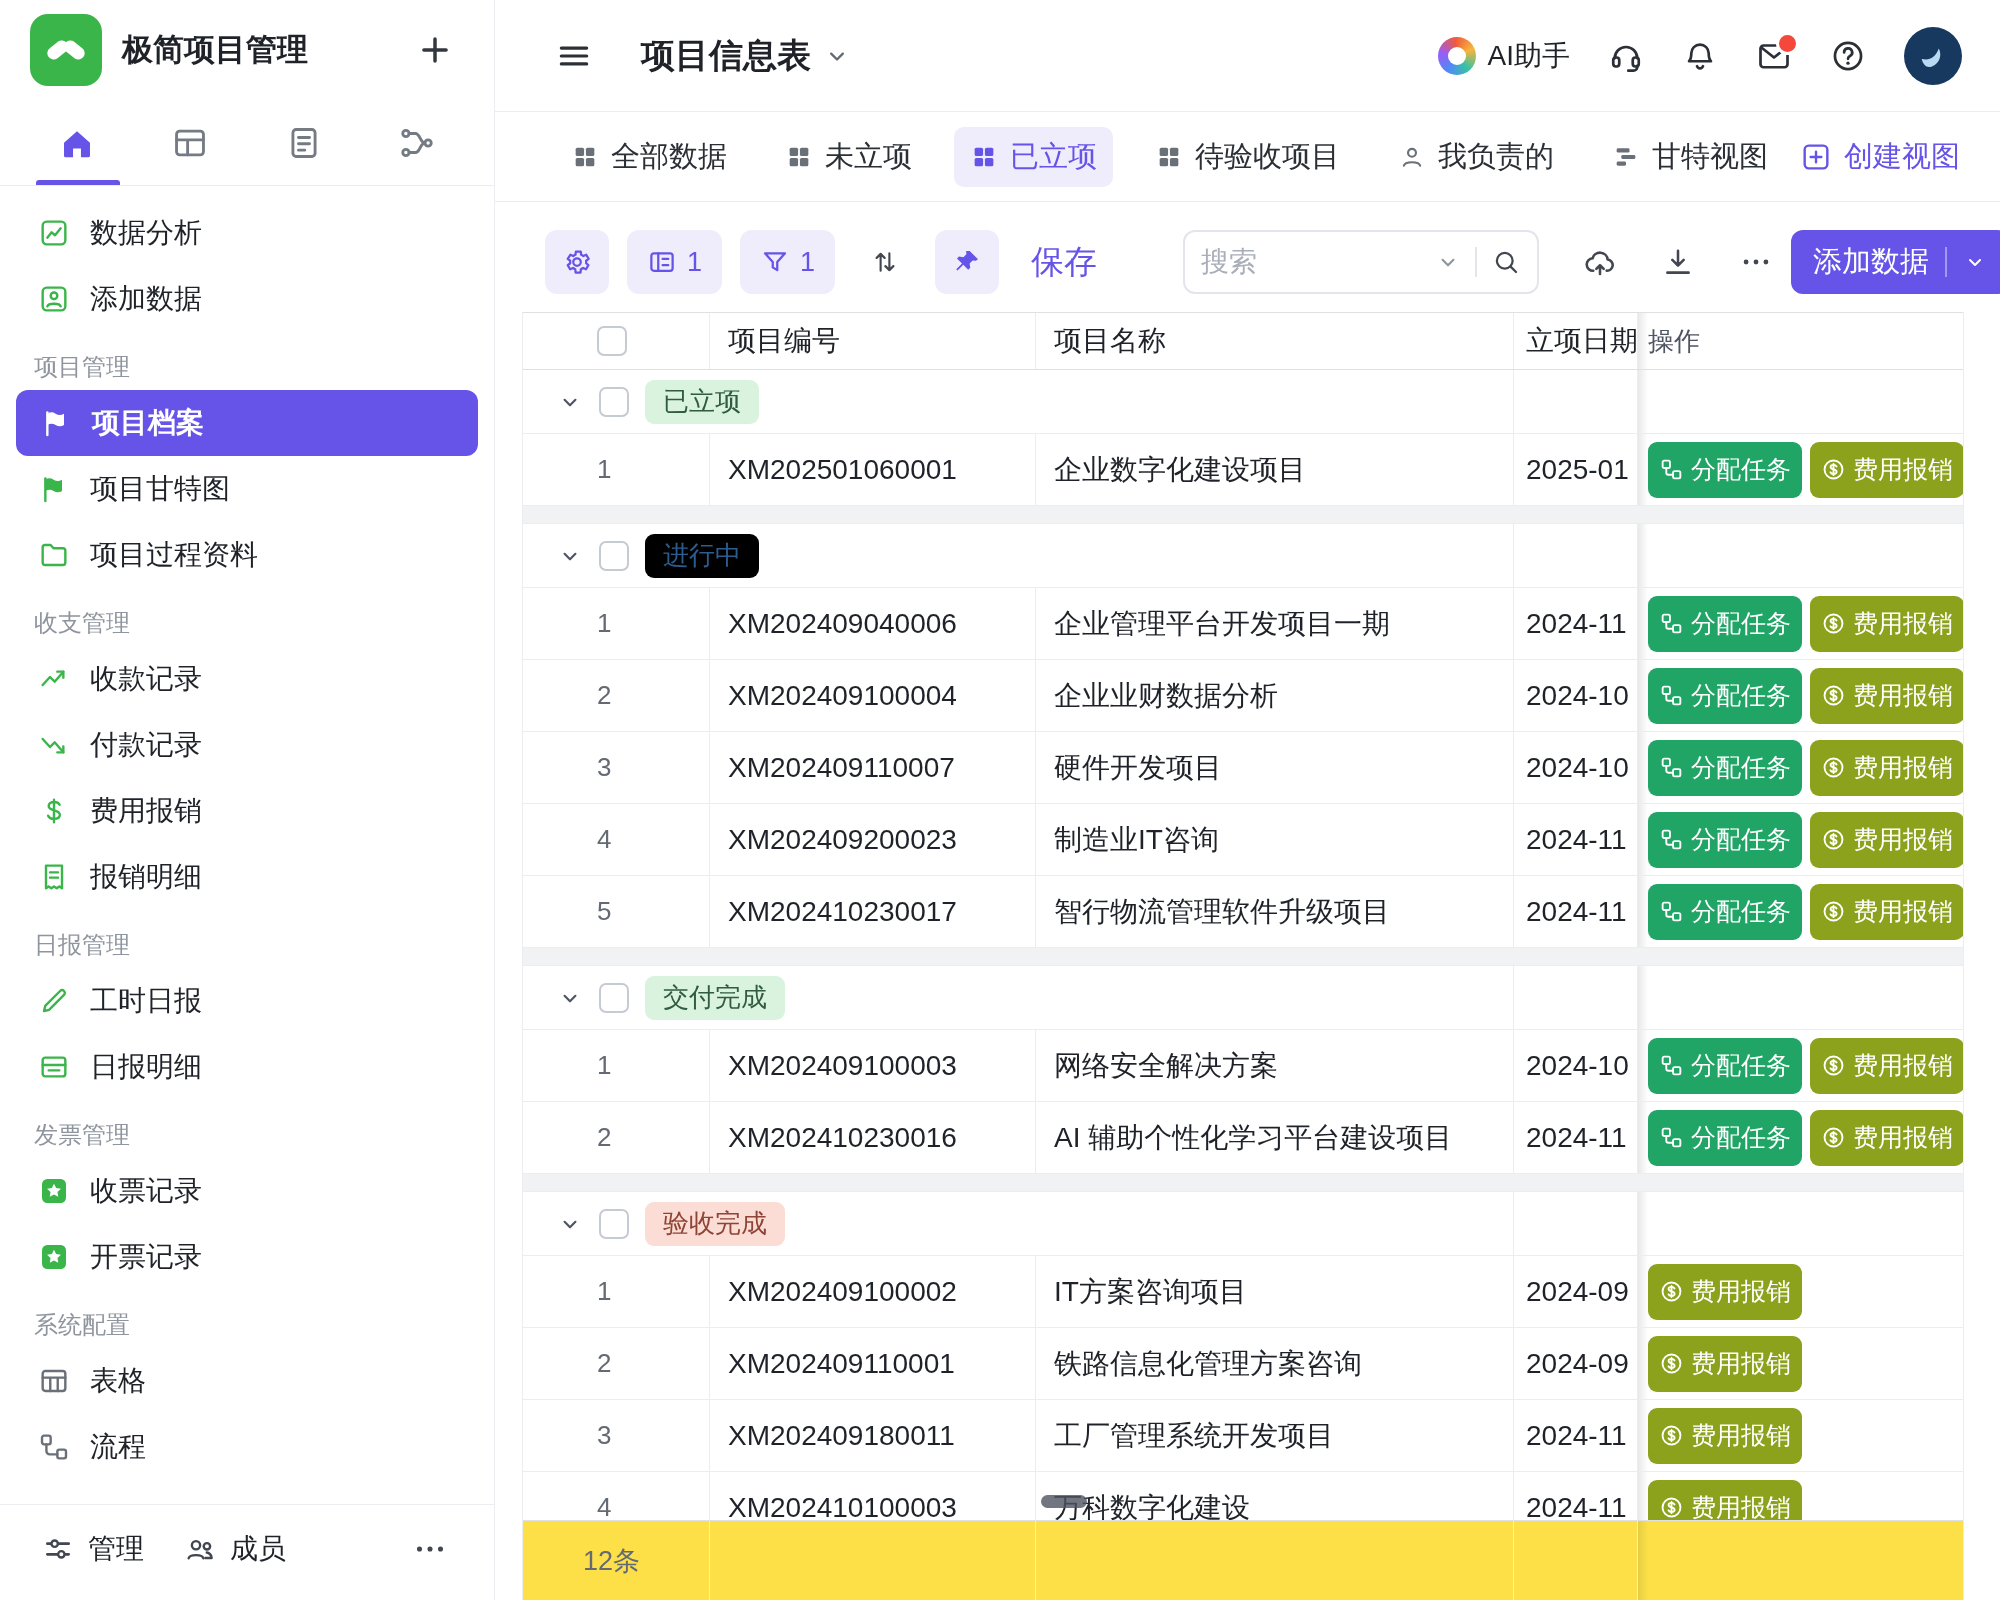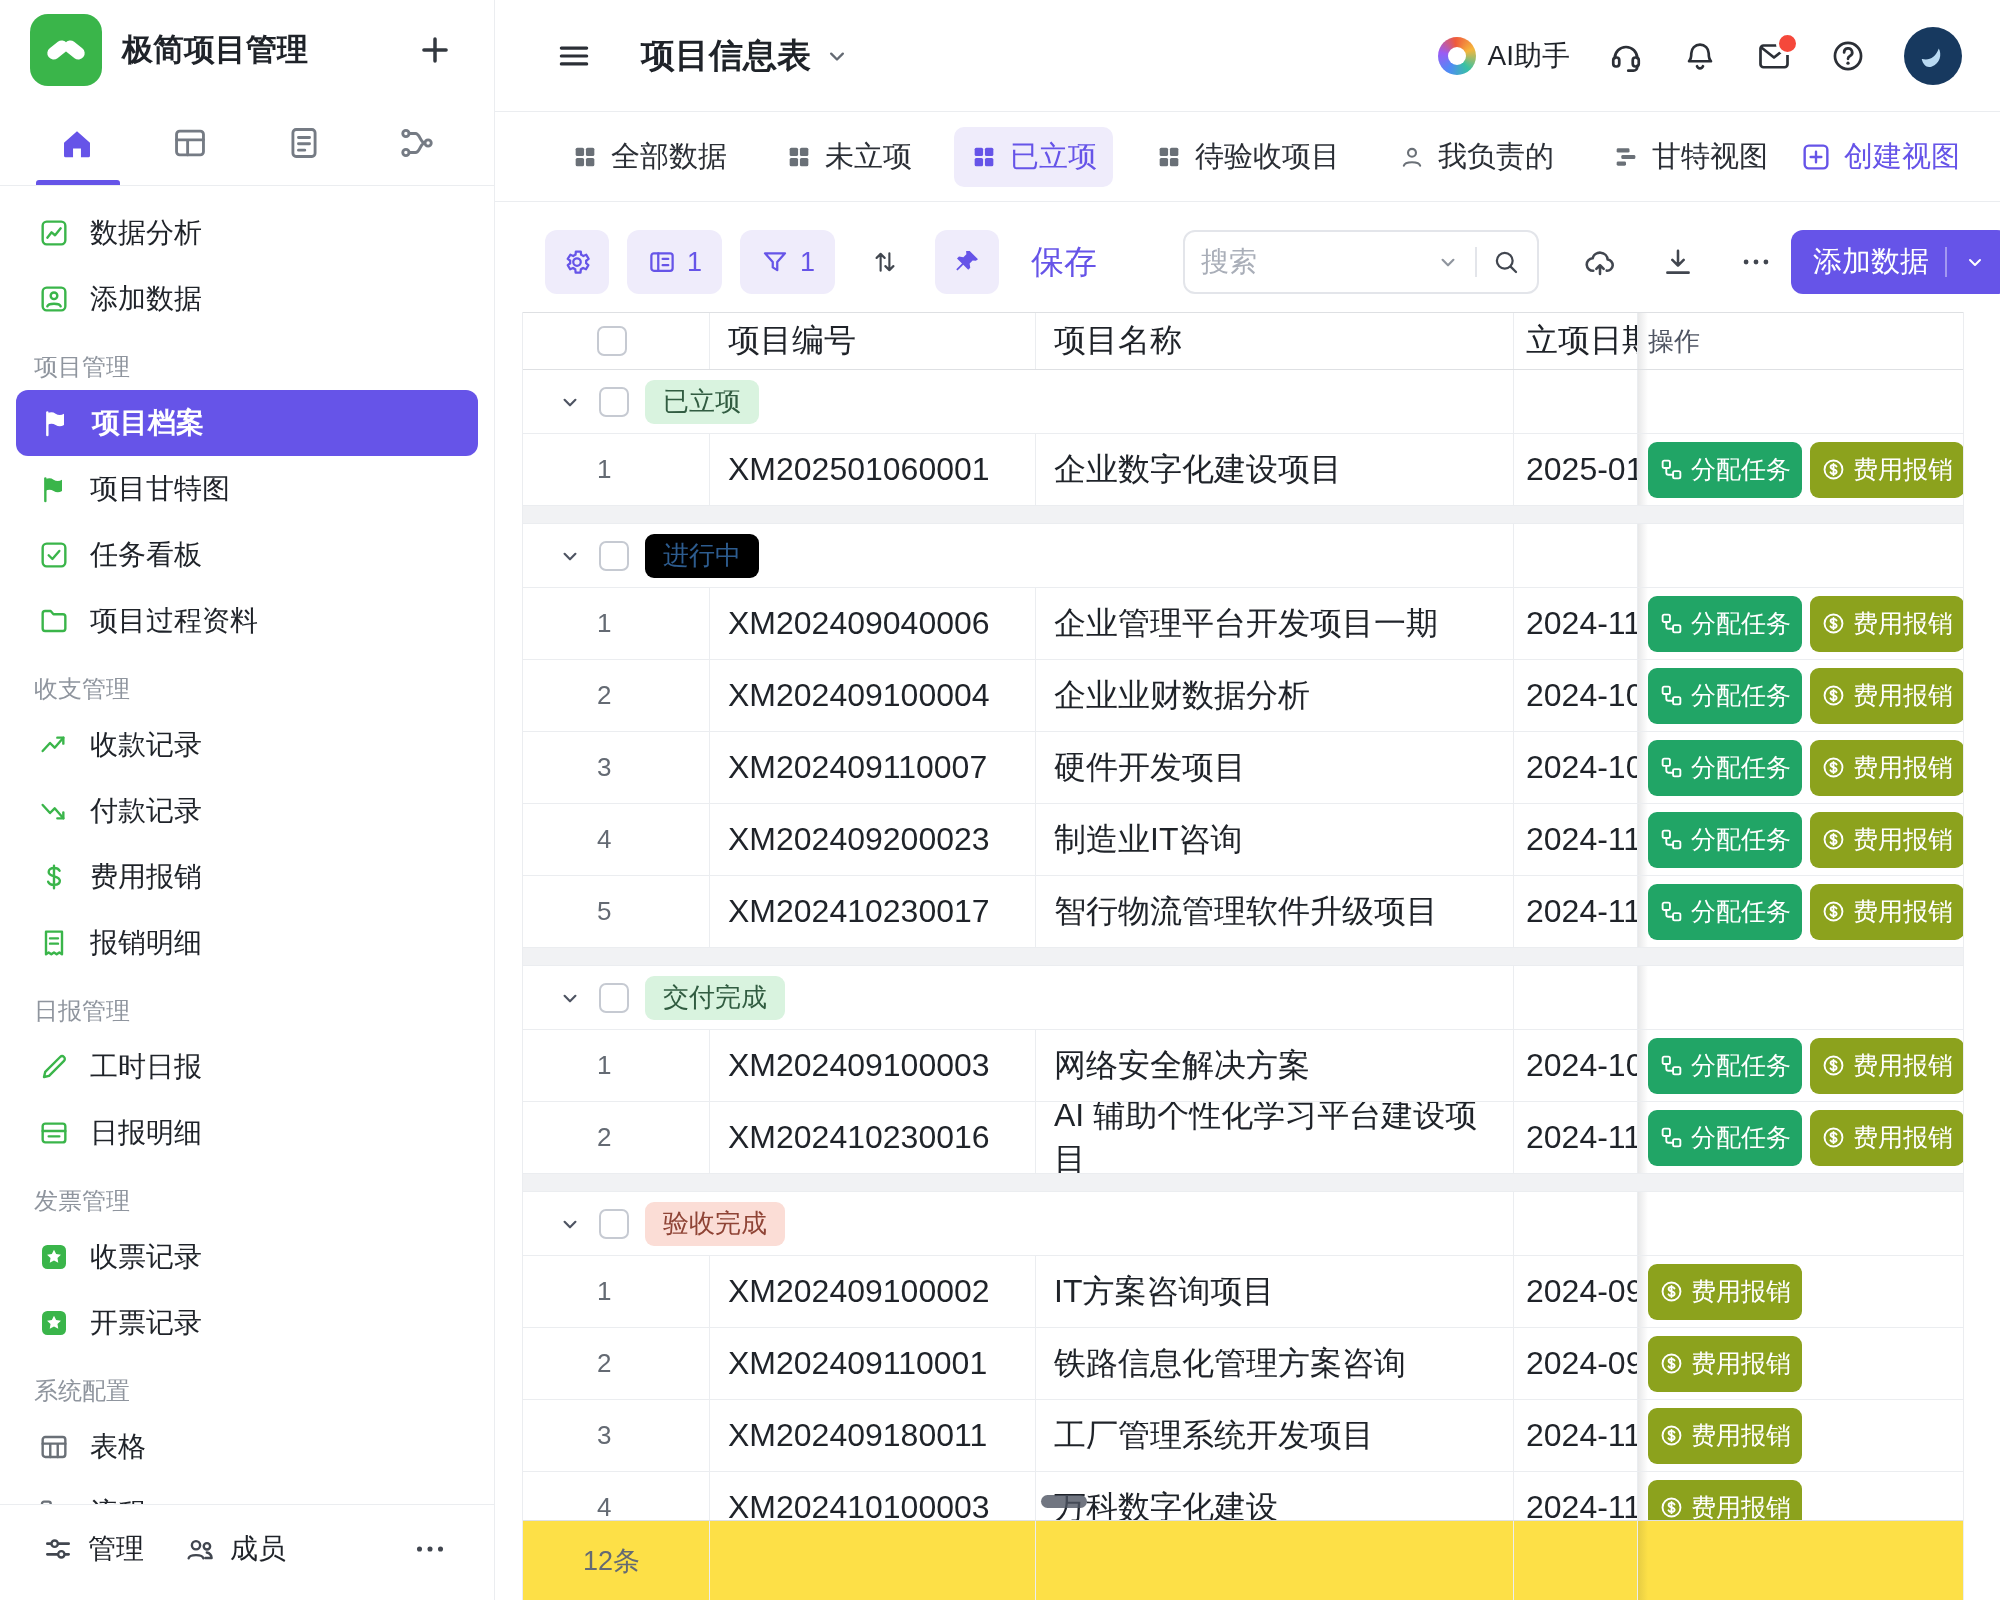--- a/index.html
+++ b/index.html
@@ -96,21 +96,21 @@
   .thead{height:58px;border-top:1px solid var(--border2);border-bottom:1px solid var(--border2)}
   .th{font-size:26px;color:#4E5462;font-weight:500}
   .tbody{flex:1;min-height:0;overflow:hidden}
   .group-row{height:64px;border-bottom:1px solid var(--border)}
   .data-row{height:72px;border-bottom:1px solid var(--border)}
   .ggap{height:18px;background:#F1F2F4;border-bottom:1px solid var(--border)}
   .badge{height:44px;display:inline-flex;align-items:center;padding:0 18px;border-radius:9px;font-size:26px;font-weight:500;white-space:nowrap}
   .cb{width:30px;height:30px;border:2px solid #C6CAD2;border-radius:7px;background:#fff;flex:none;cursor:pointer}
   .chev{width:26px;height:26px;color:#4E5462;cursor:pointer}
   .rownum{font-size:26px;color:var(--t2)}
-  .c-code,.c-name,.c-date{font-size:32px;color:var(--t1)}
+  .c-code,.c-name,.c-date{font-size:28px;color:var(--t1)}
   .act-btn{height:56px;display:inline-flex;align-items:center;gap:7px;padding:0 11px;border-radius:9px;color:#fff;
            font-size:25px;font-weight:500;cursor:pointer;flex:none;white-space:nowrap}
   .act-btn .icon{width:25px;height:25px}
   .act-btn.assign{background:var(--assign)}
   .act-btn.expense{background:var(--expense)}
   .tfoot{height:80px;flex:none;border-top:1px solid var(--border2);display:flex;background:#fde047}
   .tfoot .c-sel{padding-left:60px}
   .total{font-size:27px;color:var(--t2)}
   .hscroll{position:absolute;bottom:92px;left:518px;width:46px;height:13px;border-radius:7px;background:#4E5462;opacity:.8;z-index:5}
 </style>
@@ -199,29 +199,20 @@
           <svg viewBox="0 0 24 24" fill="none" stroke="currentColor" stroke-width="1.8" stroke-linecap="round">
             <path d="M5.5 21V4"></path>
             <path d="M5.5 5c2-1.3 4.2-1.3 6.2 0s4.3 1.3 6.3 0v8.5c-2 1.3-4.3 1.3-6.3 0s-4.2-1.3-6.2 0z" fill="currentColor" stroke="none"></path>
           </svg>
         </span>
         <span>项目甘特图</span>
       </div>
       <div class="side-item">
         <span class="icon">
           <svg viewBox="0 0 24 24" fill="none" stroke="currentColor" stroke-width="1.8" stroke-linecap="round" stroke-linejoin="round">
-            <rect x="3.5" y="3.5" width="17" height="17" rx="3"></rect>
-            <path d="M8 12.2l2.8 2.8 5.2-6"></path>
-          </svg>
-        </span>
-        <span>任务看板</span>
-      </div>
-      <div class="side-item">
-        <span class="icon">
-          <svg viewBox="0 0 24 24" fill="none" stroke="currentColor" stroke-width="1.8" stroke-linecap="round" stroke-linejoin="round">
             <path d="M3.5 6.3c0-1 .8-1.8 1.8-1.8h4.2l2.1 2.4h7.1c1 0 1.8.8 1.8 1.8v9c0 1-.8 1.8-1.8 1.8H5.3c-1 0-1.8-.8-1.8-1.8z"></path>
           </svg>
         </span>
         <span>项目过程资料</span>
       </div>
       <div class="side-section">收支管理</div>
       <div class="side-item">
         <span class="icon">
           <svg viewBox="0 0 24 24" fill="none" stroke="currentColor" stroke-width="1.8" stroke-linecap="round" stroke-linejoin="round">
             <path d="M3.5 16.5l5.5-6 3.5 3.5 6.5-7.5"></path>

